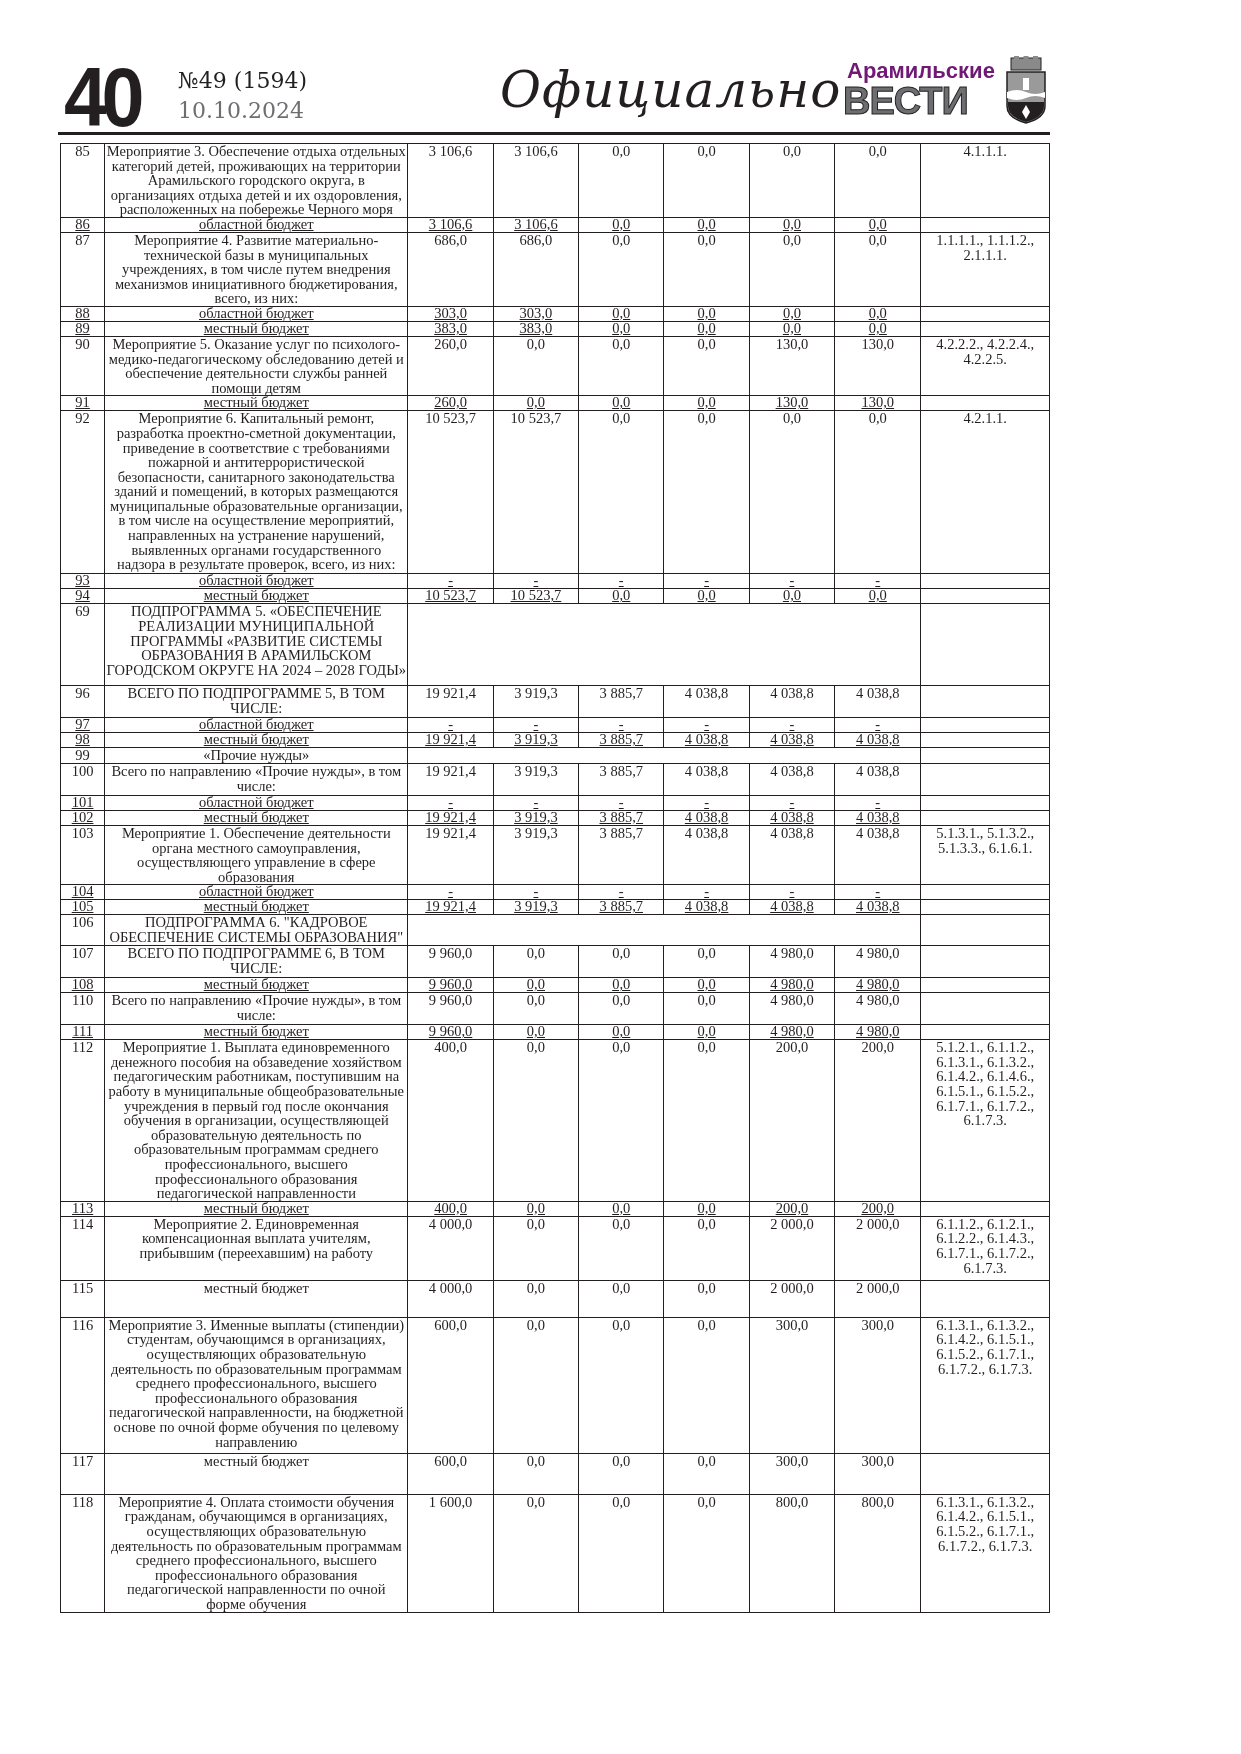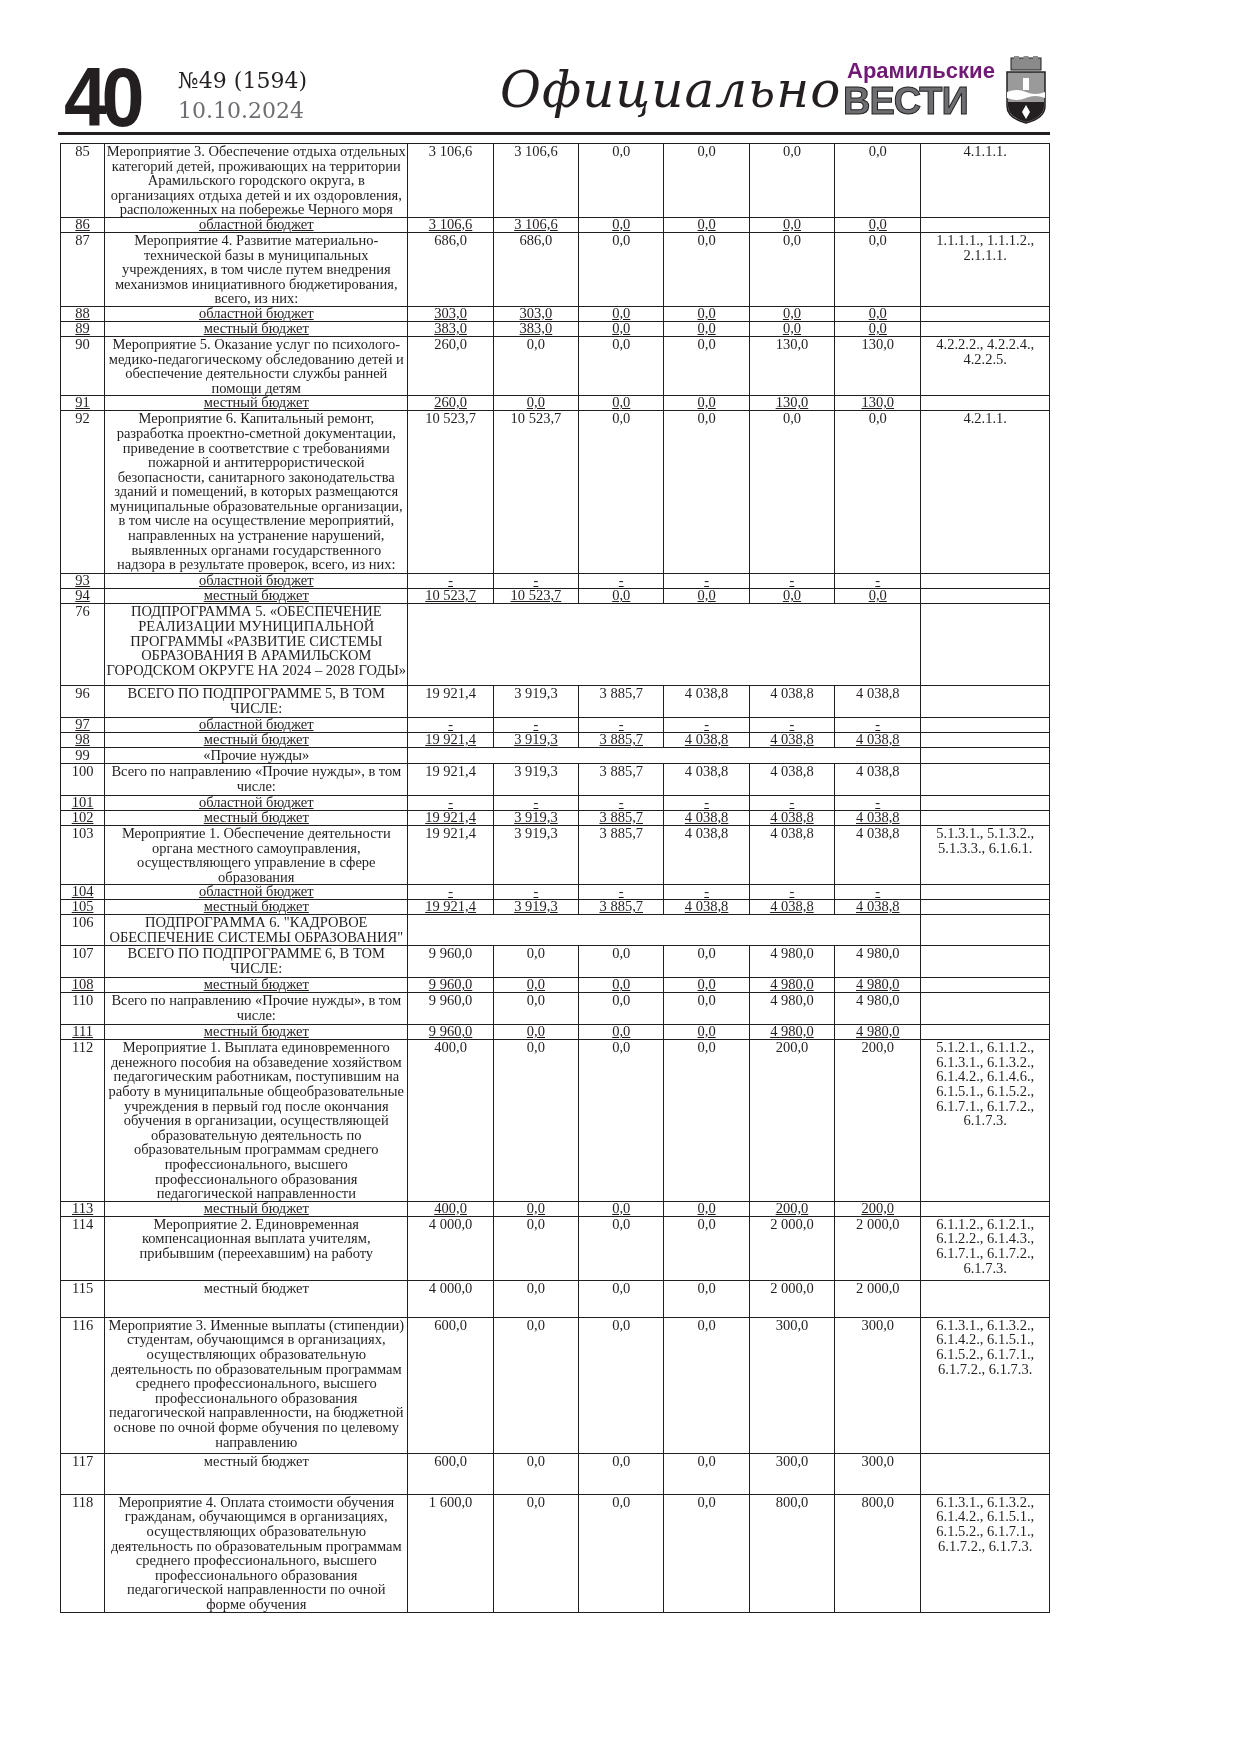--- a/index.html
+++ b/index.html
@@ -164,21 +164,21 @@
         <td class="d">местный бюджет</td>
         <td class="v">10 523,7</td>
         <td class="v">10 523,7</td>
         <td class="v">0,0</td>
         <td class="v">0,0</td>
         <td class="v">0,0</td>
         <td class="v">0,0</td>
         <td class="r"></td>
       </tr>
       <tr style="height: 82px;">
-        <td class="n">76</td>
+        <td class="n">69</td>
         <td class="d">ПОДПРОГРАММА 5. «ОБЕСПЕЧЕНИЕ РЕАЛИЗАЦИИ МУНИЦИПАЛЬНОЙ ПРОГРАММЫ «РАЗВИТИЕ СИСТЕМЫ ОБРАЗОВАНИЯ В АРАМИЛЬСКОМ ГОРОДСКОМ ОКРУГЕ НА 2024 – 2028 ГОДЫ»</td>
         <td class="v" colspan="6"></td>
         <td class="r"></td>
       </tr>
       <tr style="height: 32px;">
         <td class="n">96</td>
         <td class="d">ВСЕГО ПО ПОДПРОГРАММЕ 5, В ТОМ ЧИСЛЕ:</td>
         <td class="v">19 921,4</td>
         <td class="v">3 919,3</td>
         <td class="v">3 885,7</td>

